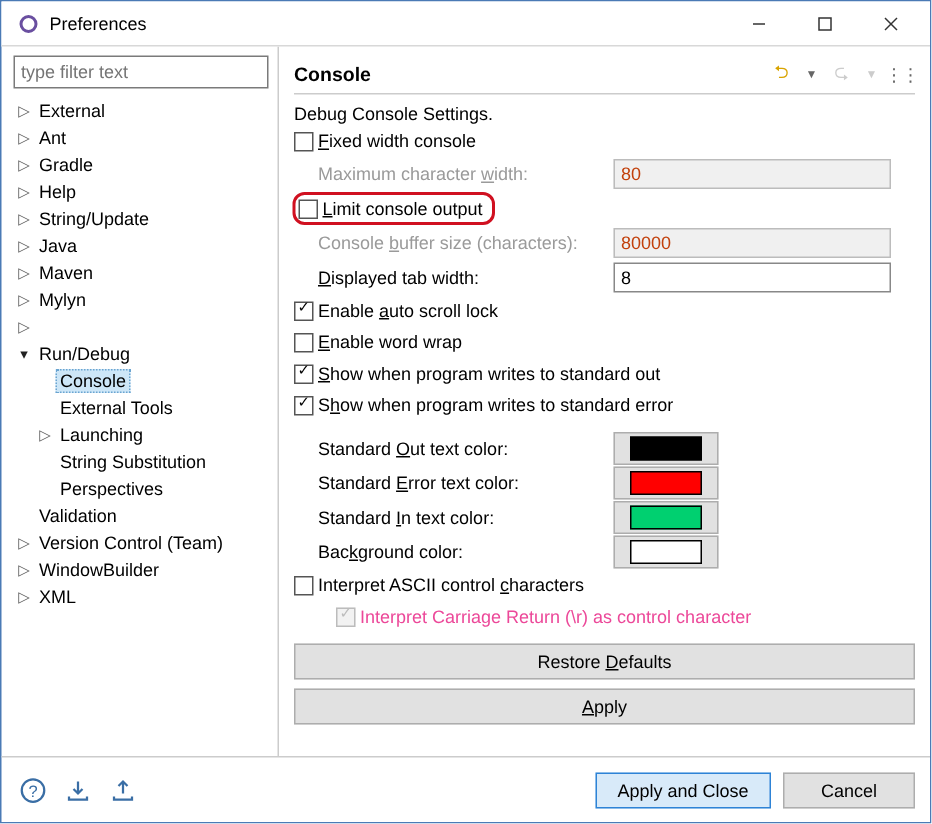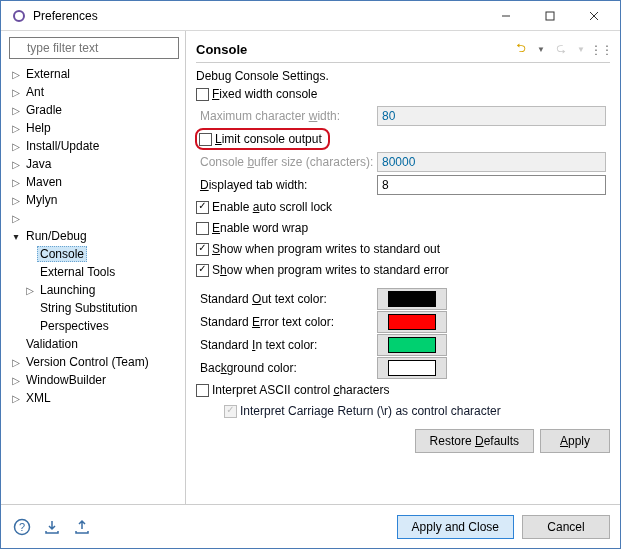--- a/index.html
+++ b/index.html
@@ -11,53 +11,53 @@
     color: #000;
   }
   .window { width: 621px; height: 549px; border: 1px solid #4a7ab5; display: flex; flex-direction: column; }
   .titlebar { height: 30px; background: #fff; border-bottom: 1px solid #d8d8d8; display: flex; align-items: center; padding: 0 4px 0 10px; }
   .titlebar .icon { width: 16px; height: 16px; margin-right: 6px; display:inline-flex; align-items:center; justify-content:center; }
   .titlebar .title { flex: 1; font-size: 12px; }
   .winbtn { width: 44px; height: 28px; display: inline-flex; align-items: center; justify-content: center; }
   .winbtn svg { stroke: #333; }
   .body { flex: 1; display: flex; overflow: hidden; }
   .left { width: 185px; border-right: 1px solid #ccc; padding: 6px 4px; display:flex; flex-direction:column; }
-  .filter { width: 170px; height: 22px; border: 1px solid #7a7a7a; padding: 2px 17px; font-size: 12px; color:#555; margin: 0 4px 6px 4px; }
+  .filter { width: 170px; height: 22px; border: 1px solid #7a7a7a; padding: 2px 4px; font-size: 12px; color:#555; margin: 0 4px 6px 4px; }
   .tree { flex:1; overflow:auto; font-size:12px; }
   .tree-item { display:flex; align-items:center; height:18px; padding-left:4px; cursor:default; }
   .tw { width:14px; height:14px; display:inline-flex; align-items:center; justify-content:center; color:#606060; font-size:10px; }
   .tree-label { padding: 1px 3px; }
   .tree-label.sel { background:#cde6f7; border:1px dotted #6aa4d0; padding:0px 2px; }
   .ind1 { padding-left: 18px; }
   .right { flex:1; display:flex; flex-direction:column; padding: 6px 10px 4px 10px; overflow:hidden;}
   .right-header { display:flex; align-items:center; height:26px; border-bottom:1px solid #ccc; }
   .right-header h2 { margin:0; font-size:13px; font-weight:bold; flex:1; }
   .nav-icons { display:flex; gap:2px; align-items:center; }
   .nav-icons span { width:18px; height:18px; display:inline-flex;align-items:center;justify-content:center; }
   .section { margin-top:6px; font-size:12px; }
-  .row { display:flex; align-items:center; min-height:22px; gap:2px; margin:1px 4px;}
+  .row { display:flex; align-items:center; min-height:22px; gap:22px; margin:1px 16px;}
   .lbl { width:175px; }
   .lbl.dis { color:#9a9a9a; }
   .tf { flex:1; height:20px; border:1px solid #888; padding:1px 4px; font-size:12px; background:#fff; }
-  .tf.dis { background:#f0f0f0; border-color:#bcbcbc; color:#0369a1; }
+  .tf.dis { background:#f0f0f0; border-color:#bcbcbc; color:#c2410c; }
   .cb { width:13px; height:13px; border:1px solid #555; display:inline-flex; align-items:center; justify-content:center; margin-right:3px; background:#fff; font-size:10px; line-height:1; }
   .cb.checked::after { content:"✓"; position:relative; top:-1px; }
   .cb.dis { border-color:#bcbcbc; color:#bcbcbc; background:#f2f2f2; }
   .chk-row { display:flex; align-items:center; min-height:20px; margin:1px 0; }
   .u { text-decoration: underline; }
   .highlight-box { display:inline-flex; align-items:center; border:2px solid #d01020; border-radius:8px; padding:2px 6px 2px 2px; margin-left:-1px; }
   .swatch { width:48px; height:16px; border:1px solid #000; }
   .swatch-wrap { width:70px; height:22px; border:1px solid #adadad; background:#e1e1e1; display:inline-flex; align-items:center; justify-content:center;}
   .btn { height:24px; border:1px solid #adadad; background:#e1e1e1; padding:0 14px; font-size:12px; display:inline-flex; align-items:center; justify-content:center; }
   .btn.primary { background:#d8eaf9; border:1px solid #2e83d6; }
-  .btn-row { display:flex; justify-content:flex-end; gap:6px; margin-top:8px; border-top:0; }
+  .btn-row { display:flex; justify-content:flex-end; gap:6px; margin-top:8px; border-top:0;flex-direction:column; }
   .footer { height:44px; border-top:1px solid #ccc; display:flex; align-items:center; padding:0 10px; gap:8px; }
   .footer .spacer { flex:1; }
   .footer .ficon { width:22px; height:22px; display:inline-flex; align-items:center; justify-content:center; color:#3a6ea5; }
-  .ind-sub { padding-left:28px; color:#0f172a; }
+  .ind-sub { padding-left:28px; color:#ec4899; }
 </style>
 </head>
 <body>
 
 <div class="window">
   <div class="titlebar">
     <span class="icon">
       <svg width="14" height="14" viewBox="0 0 14 14">
           <circle cx="7" cy="7" r="5" fill="none" stroke="#6a4fa0" stroke-width="2"></circle>
         </svg>
@@ -96,21 +96,21 @@
         <div class="tree-item">
             <span class="tw">▷</span>
             <span class="tree-label">Gradle</span>
           </div>
         <div class="tree-item">
             <span class="tw">▷</span>
             <span class="tree-label">Help</span>
           </div>
         <div class="tree-item">
             <span class="tw">▷</span>
-            <span class="tree-label">Install/Update</span>
+            <span class="tree-label">String/Update</span>
           </div>
         <div class="tree-item">
             <span class="tw">▷</span>
             <span class="tree-label">Java</span>
           </div>
         <div class="tree-item">
             <span class="tw">▷</span>
             <span class="tree-label">Maven</span>
           </div>
         <div class="tree-item">

